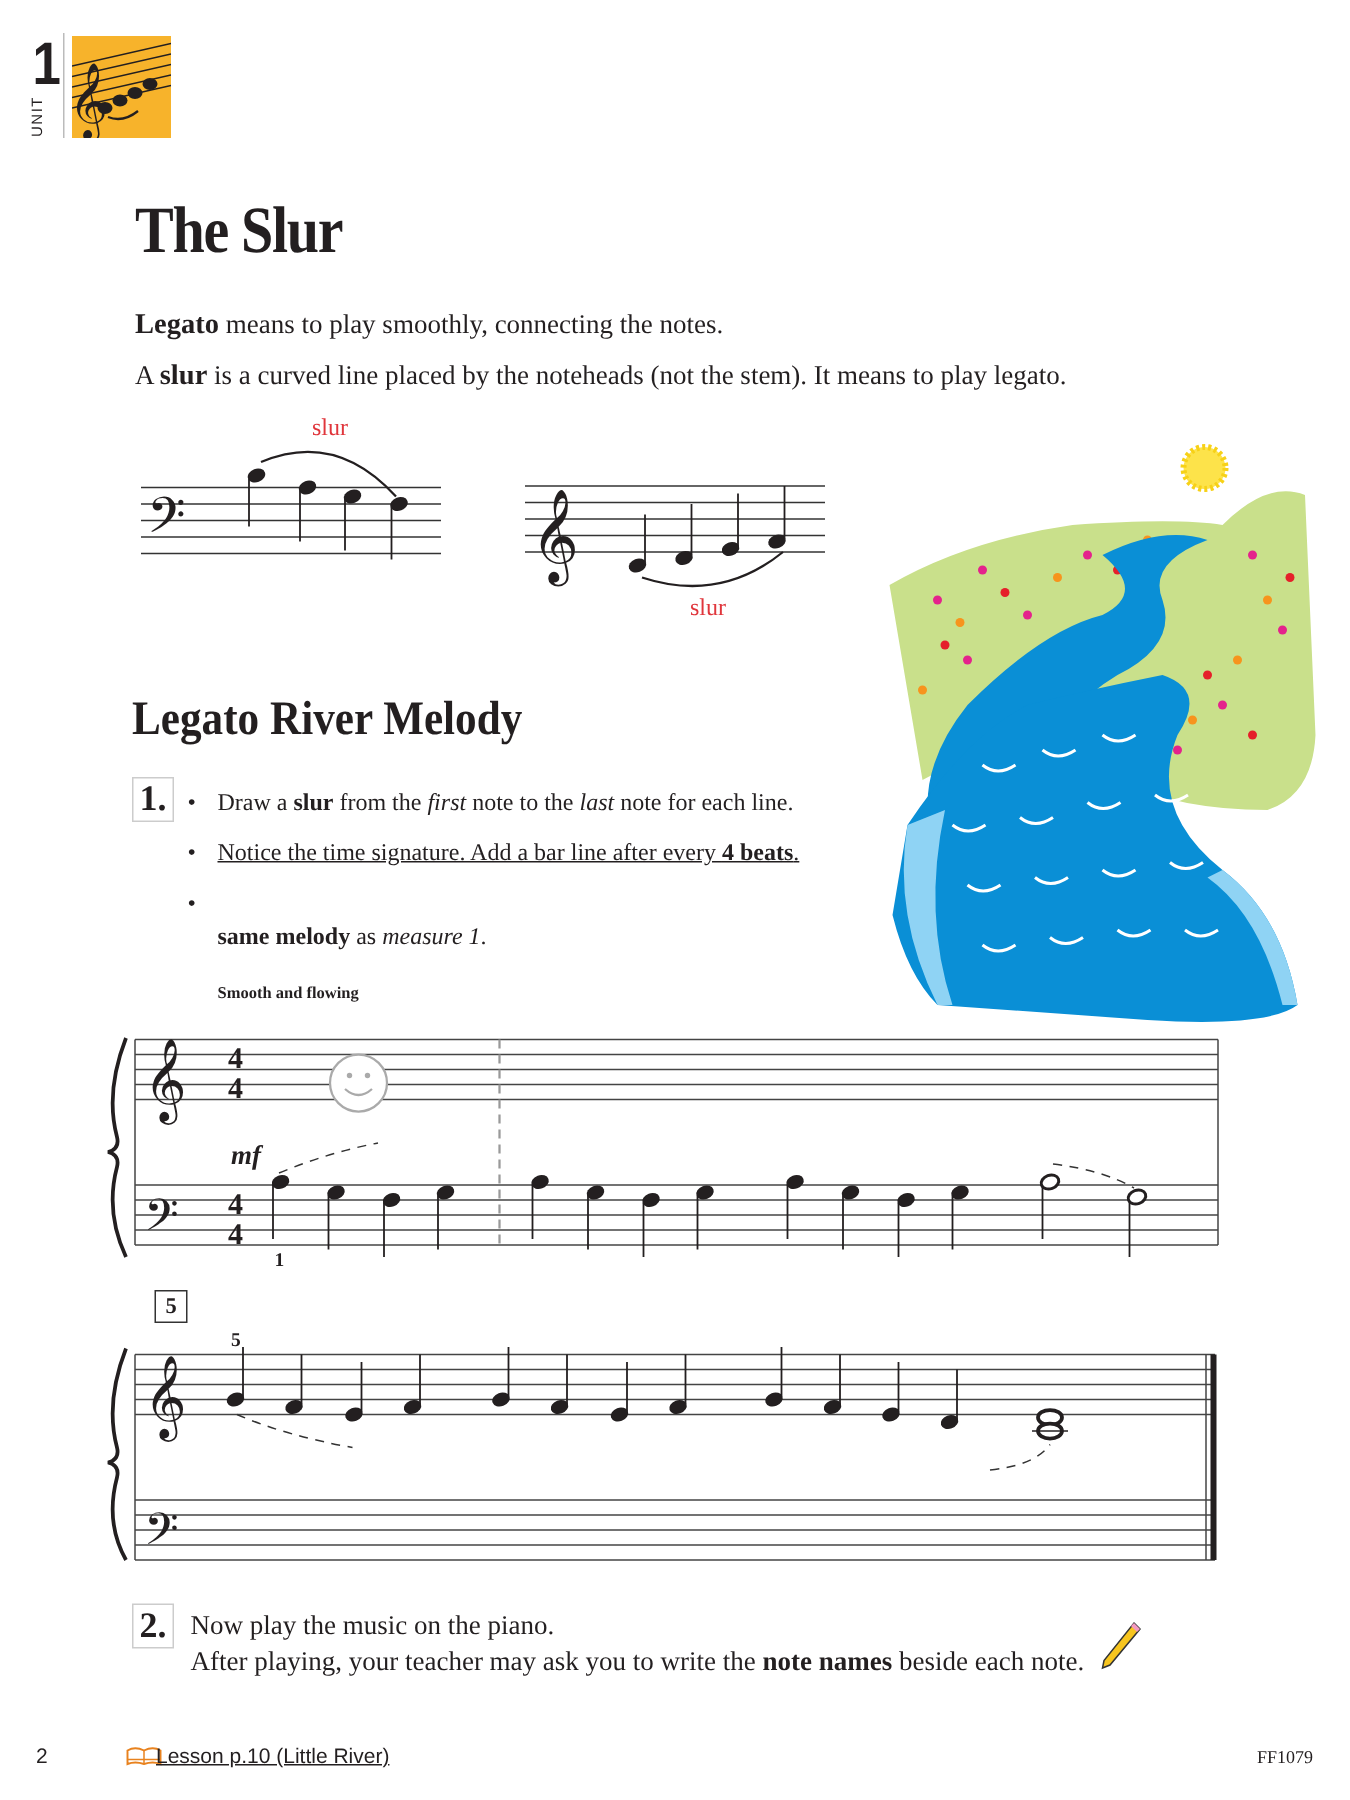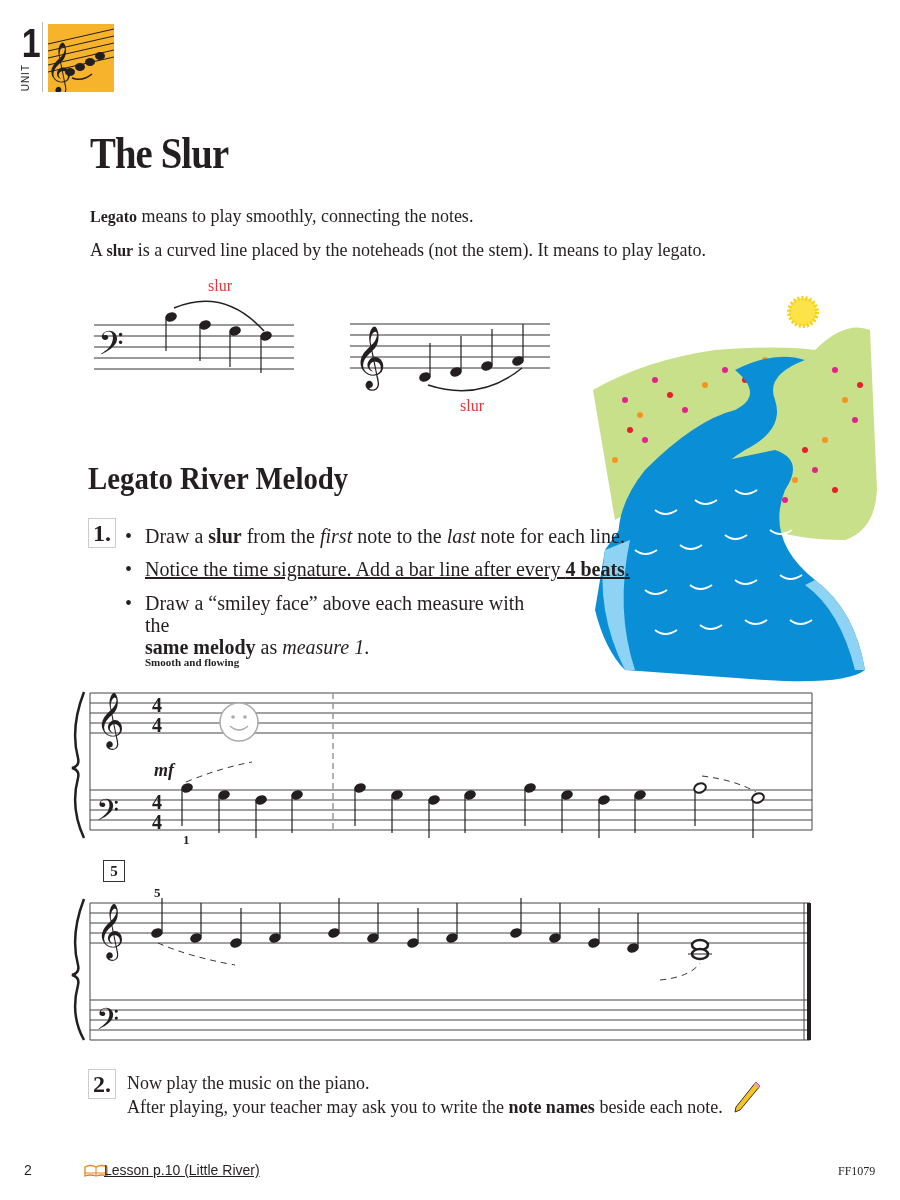--- a/index.html
+++ b/index.html
@@ -8,25 +8,25 @@
   .abs { position:absolute; }
   .unit-num { left:20px; top:26px; font-family:"Liberation Sans", sans-serif; font-weight:900;
               font-size:40px; line-height:34px; color:#231f20; transform:scaleX(0.85); }
   .unit-word { left:20px; top:64px; width:16px; font-family:"Liberation Sans", sans-serif;
                font-size:10px; letter-spacing:1px; writing-mode:vertical-rl; transform:rotate(180deg); color:#231f20; }
   .unit-divider { left:42px; top:22px; width:1px; height:70px; background:#bbb; }
   .unit-badge { left:48px; top:24px; width:66px; height:68px; background:#f7b32b; overflow:hidden; }
   .h1 { left:90px; top:128px; font-size:44px; font-weight:bold; letter-spacing:-1px; transform:scaleX(0.88); transform-origin:left; }
   .h2 { left:88px; top:460px; font-size:32px; font-weight:bold; transform:scaleX(0.9); transform-origin:left; }
   .p { font-size:18px; }
-  .p b.big { font-size:16px; }
+  .p b.big { font-size:19px; }
   .slur-label { color:#e0363c; font-size:16px; }
   .num-box { border:1px solid #ccc; width:26px; height:28px; font-size:24px; font-weight:bold;
              text-align:center; line-height:28px; }
-  .bullet { font-size:20px; line-height:22px; }
+  .bullet { font-size:16px; line-height:22px; }
   .bullet::before { content:"•"; position:absolute; left:-20px; }
   .tempo { font-size:11px; font-weight:bold; }
   .footer { font-family:"Liberation Sans", sans-serif; font-size:14px; }
   .measure-box { border:1px solid #333; width:20px; height:20px; text-align:center; line-height:20px; font-weight:bold; font-size:15px; }
 </style>
 </head>
 <body>
 
 <div class="abs unit-num">1</div>
 <div class="abs unit-word">UNIT</div>
@@ -167,21 +167,21 @@
 <div class="abs h2">Legato River Melody</div>
 
 <div class="abs num-box" style="left:88px; top:518px;">1.</div>
 <div class="abs bullet" style="left:145px; top:525px;">
   <span>Draw a </span><b>slur</b><span> from the </span><i>first</i><span> note to the </span><i>last</i><span> note for each line.</span>
 </div>
 <div class="abs bullet" style="left:145px; top:558px;text-decoration:underline;">
   <span>Notice the time signature. Add a bar line after every </span><b>4 beats</b><span>.</span>
 </div>
 <div class="abs bullet" style="left:145px; top:592px; width:400px;">
-  <span>Draw a “smiley face” above each measure with the</span><br><b>same melody</b><span> as </span><i>measure 1</i><span>.</span>
+  <br><b>same melody</b><span> as </span><i>measure 1</i><span>.</span>
 </div>
 
 <div class="abs tempo" style="left:145px; top:656px;">Smooth and flowing</div>
 <svg class="abs" style="left:70px; top:688px;" width="760" height="160">
   <path d="M14 4 Q0 40 8 70 Q10 78 2 80 Q10 82 8 90 Q0 120 14 150" stroke="#231f20" stroke-width="2.5" fill="none"></path>
   <g stroke="#444" stroke-width="1">
     <line x1="20" y1="5" x2="742" y2="5"></line>
       <line x1="20" y1="15" x2="742" y2="15"></line>
       <line x1="20" y1="25" x2="742" y2="25"></line>
       <line x1="20" y1="35" x2="742" y2="35"></line>

